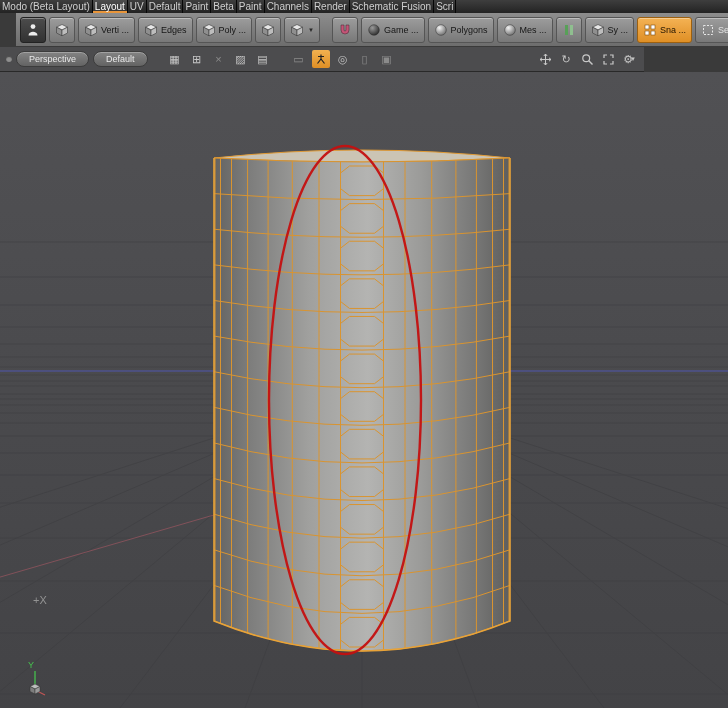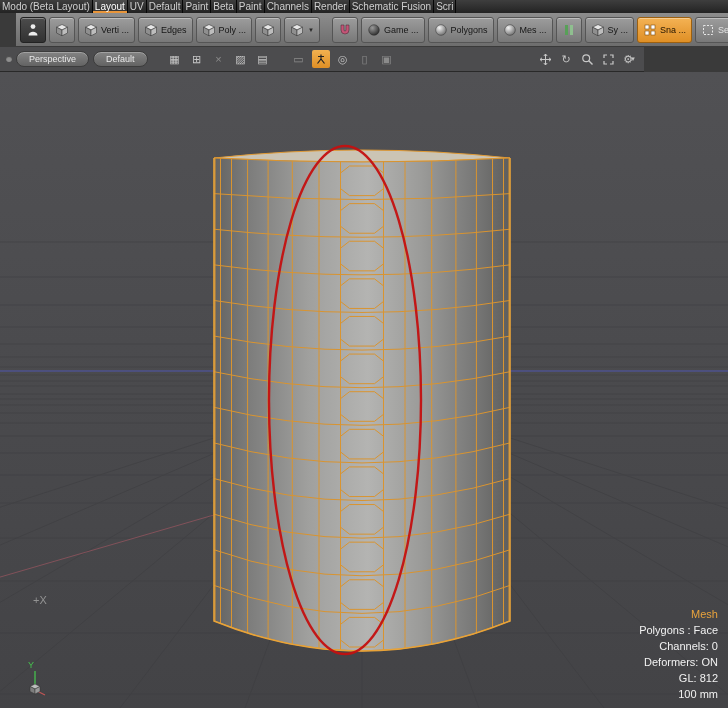--- a/index.html
+++ b/index.html
@@ -349,23 +349,15 @@
       <text x="6" y="12" fill="#46c04e" font-size="9">Y</text>
       <line x1="13" y1="34" x2="13" y2="15" stroke="#46c04e" stroke-width="1.3"></line>
       <line x1="13" y1="34" x2="23" y2="39" stroke="#c05555" stroke-width="1.1"></line>
       <g>
         <polygon points="13,28 18,30.5 13,33 8,30.5" fill="#bdbdbd" stroke="#333" stroke-width="0.5"></polygon>
         <polygon points="8,30.5 13,33 13,38 8,35.5" fill="#7d7d7d" stroke="#333" stroke-width="0.5"></polygon>
         <polygon points="18,30.5 13,33 13,38 18,35.5" fill="#9a9a9a" stroke="#333" stroke-width="0.5"></polygon>
       </g>
     </svg>
 
-    <div class="info">
-      <div class="mesh-name">Mesh</div>
-      <div>Polygons : Face</div>
-      <div>Channels: 0</div>
-      <div>Deformers: ON</div>
-      <div>GL: 812</div>
-      <div>100 mm</div>
-    </div>
   </div>
 
 </div>
 
 </body></html>

